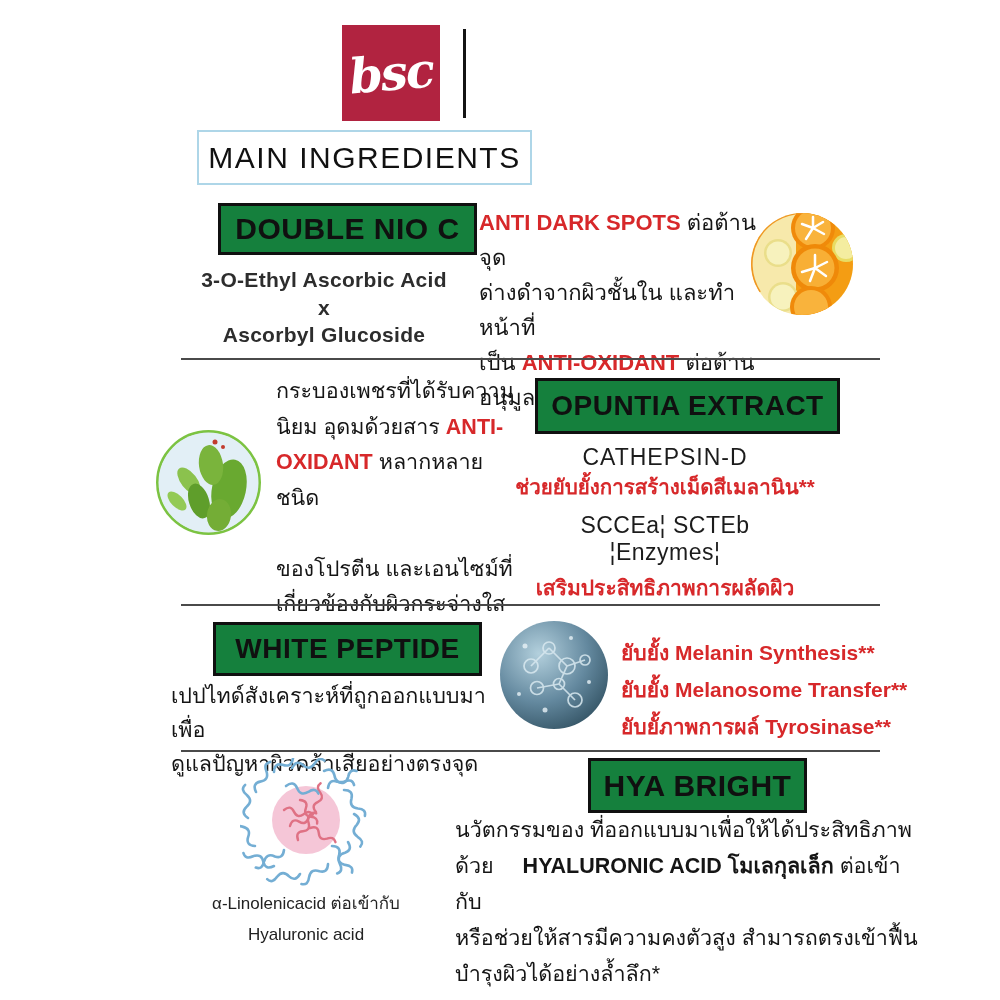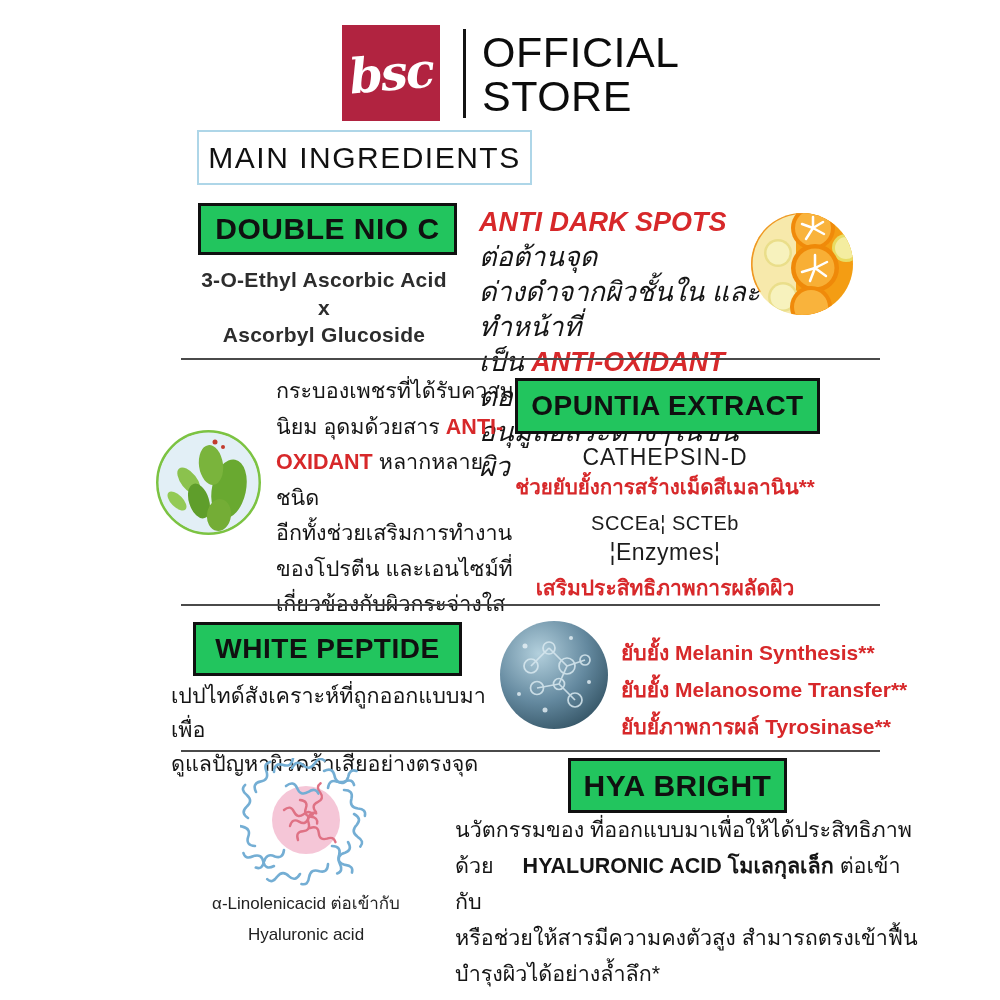--- a/index.html
+++ b/index.html
@@ -16,45 +16,45 @@
   #store-name{left:482px;top:30px;font-size:43px;line-height:44px;font-weight:500;
               color:#0c0c0c;letter-spacing:0.5px;}
 
   
   #main-ing{left:197px;top:130px;width:331px;height:51px;border:2px solid #aed6e8;
             display:flex;align-items:center;justify-content:center;
             font-size:30px;font-weight:500;letter-spacing:1.5px;color:#111;}
 
   
   .hbox{border:3px solid #101010;display:flex;align-items:center;justify-content:center;
-        font-weight:700;color:#101010;background:#22c55e;letter-spacing:0.5px;}
+        font-weight:700;color:#101010;background:#15803d;letter-spacing:0.5px;margin-left:20px;}
   #dnc-box{left:198px;top:203px;width:253px;height:46px;font-size:30px;}
   #opuntia-box{left:515px;top:378px;width:299px;height:50px;font-size:28px;}
   #wp-box{left:193px;top:622px;width:263px;height:48px;font-size:28px;}
   #hya-box{left:568px;top:758px;width:213px;height:49px;font-size:30px;}
 
   
   #dnc-subs{left:168px;top:266px;width:312px;text-align:center;font-size:21px;
             line-height:27.5px;color:#2d2d2d;letter-spacing:0.3px;font-weight:bold;}
-  #dnc-para{left:479px;top:205px;width:285px;font-size:27px;line-height:35px;font-style:italic;}
+  #dnc-para{left:479px;top:205px;width:285px;font-size:22px;line-height:35px;}
   #orange-img{left:750px;top:212px;width:104px;height:104px;}
 
   .redb{color:#d7282a;font-weight:700;}
   .bb{font-weight:700;padding-left:23px;}
 
   .sep{left:181px;width:699px;height:2px;background:#4a4a4a;}
   #sep1{top:358px;} #sep2{top:604px;} #sep3{top:750px;}
 
   
   #cactus-img{left:155px;top:429px;width:107px;height:107px;}
   #opuntia-para{left:276px;top:374px;width:245px;font-size:21.5px;line-height:35.5px;}
   #cathepsin{left:505px;top:444px;width:320px;text-align:center;font-size:23px;
              letter-spacing:1px;color:#1c1c1c;}
   #cathepsin-note{left:495px;top:470px;width:340px;text-align:center;font-size:20.5px;}
-  #enzymes1{left:505px;top:512px;width:320px;text-align:center;font-size:20px;color:#1c1c1c;letter-spacing:0.5px;}
+  #enzymes1{left:505px;top:512px;width:320px;text-align:center;font-size:23px;color:#1c1c1c;letter-spacing:0.5px;}
   #enzymes2{left:505px;top:539px;width:320px;text-align:center;font-size:23px;color:#1c1c1c;letter-spacing:0.5px;}
   #enzymes-note{left:495px;top:571px;width:340px;text-align:center;font-size:21px;}
 
   
   #wp-desc{left:171px;top:679px;width:345px;font-size:21.5px;line-height:34px;}
   #molecule-img{left:499px;top:620px;width:110px;height:110px;}
   #wp-benefits{left:621px;top:634px;font-size:21px;line-height:37px;font-weight:700;color:#d7282a;}
 
   
   #hya-img{left:240px;top:758px;width:132px;height:132px;}
@@ -68,24 +68,20 @@
 </style>
 </head>
 <body>
 
 <div id="page">
 
   <div class="abs" id="logo-box">
     <span id="logo-text">bsc</span>
   </div>
   <div class="abs" id="logo-divider"></div>
-  <div class="abs" id="store-name">
-    <div>OFFICIAL</div>
-    <div>STORE</div>
-  </div>
 
   <div class="abs" id="main-ing">
     <span>MAIN INGREDIENTS</span>
   </div>
 
   <div class="abs hbox" id="dnc-box">
     <span>DOUBLE NIO C</span>
   </div>
   <div class="abs" id="dnc-subs">
     <div>3-O-Ethyl Ascorbic Acid</div>
@@ -155,21 +151,21 @@
       <ellipse cx="22" cy="72" rx="6" ry="12" fill="#93ca55" transform="rotate(-45 22 72)"></ellipse>
       <ellipse cx="64" cy="86" rx="12" ry="16" fill="#74ad36" transform="rotate(8 64 86)"></ellipse>
       <circle cx="60" cy="13" r="2.5" fill="#c23b2e"></circle>
         <circle cx="68" cy="18" r="2" fill="#c23b2e"></circle>
     </g>
   </svg>
   <div class="abs" id="opuntia-para">
     <span>กระบองเพชรที่ได้รับความ</span><br>
     <span>นิยม อุดมด้วยสาร </span><span class="redb">ANTI-</span><br>
     <span class="redb">OXIDANT</span><span> หลากหลายชนิด</span><br>
-    <span>อีกทั้งช่วยเสริมการทำงาน</span><br>
+    <br>
     <span>ของโปรตีน และเอนไซม์ที่</span><br>
     <span>เกี่ยวข้องกับผิวกระจ่างใส</span><br>
     <span>อย่างมีประสิทธิภาพ</span>
   </div>
   <div class="abs hbox" id="opuntia-box">
     <span>OPUNTIA EXTRACT</span>
   </div>
   <div class="abs" id="cathepsin">CATHEPSIN-D</div>
   <div class="abs redb" id="cathepsin-note">ช่วยยับยั้งการสร้างเม็ดสีเมลานิน**</div>
   <div class="abs" id="enzymes1">SCCEa¦ SCTEb</div>

